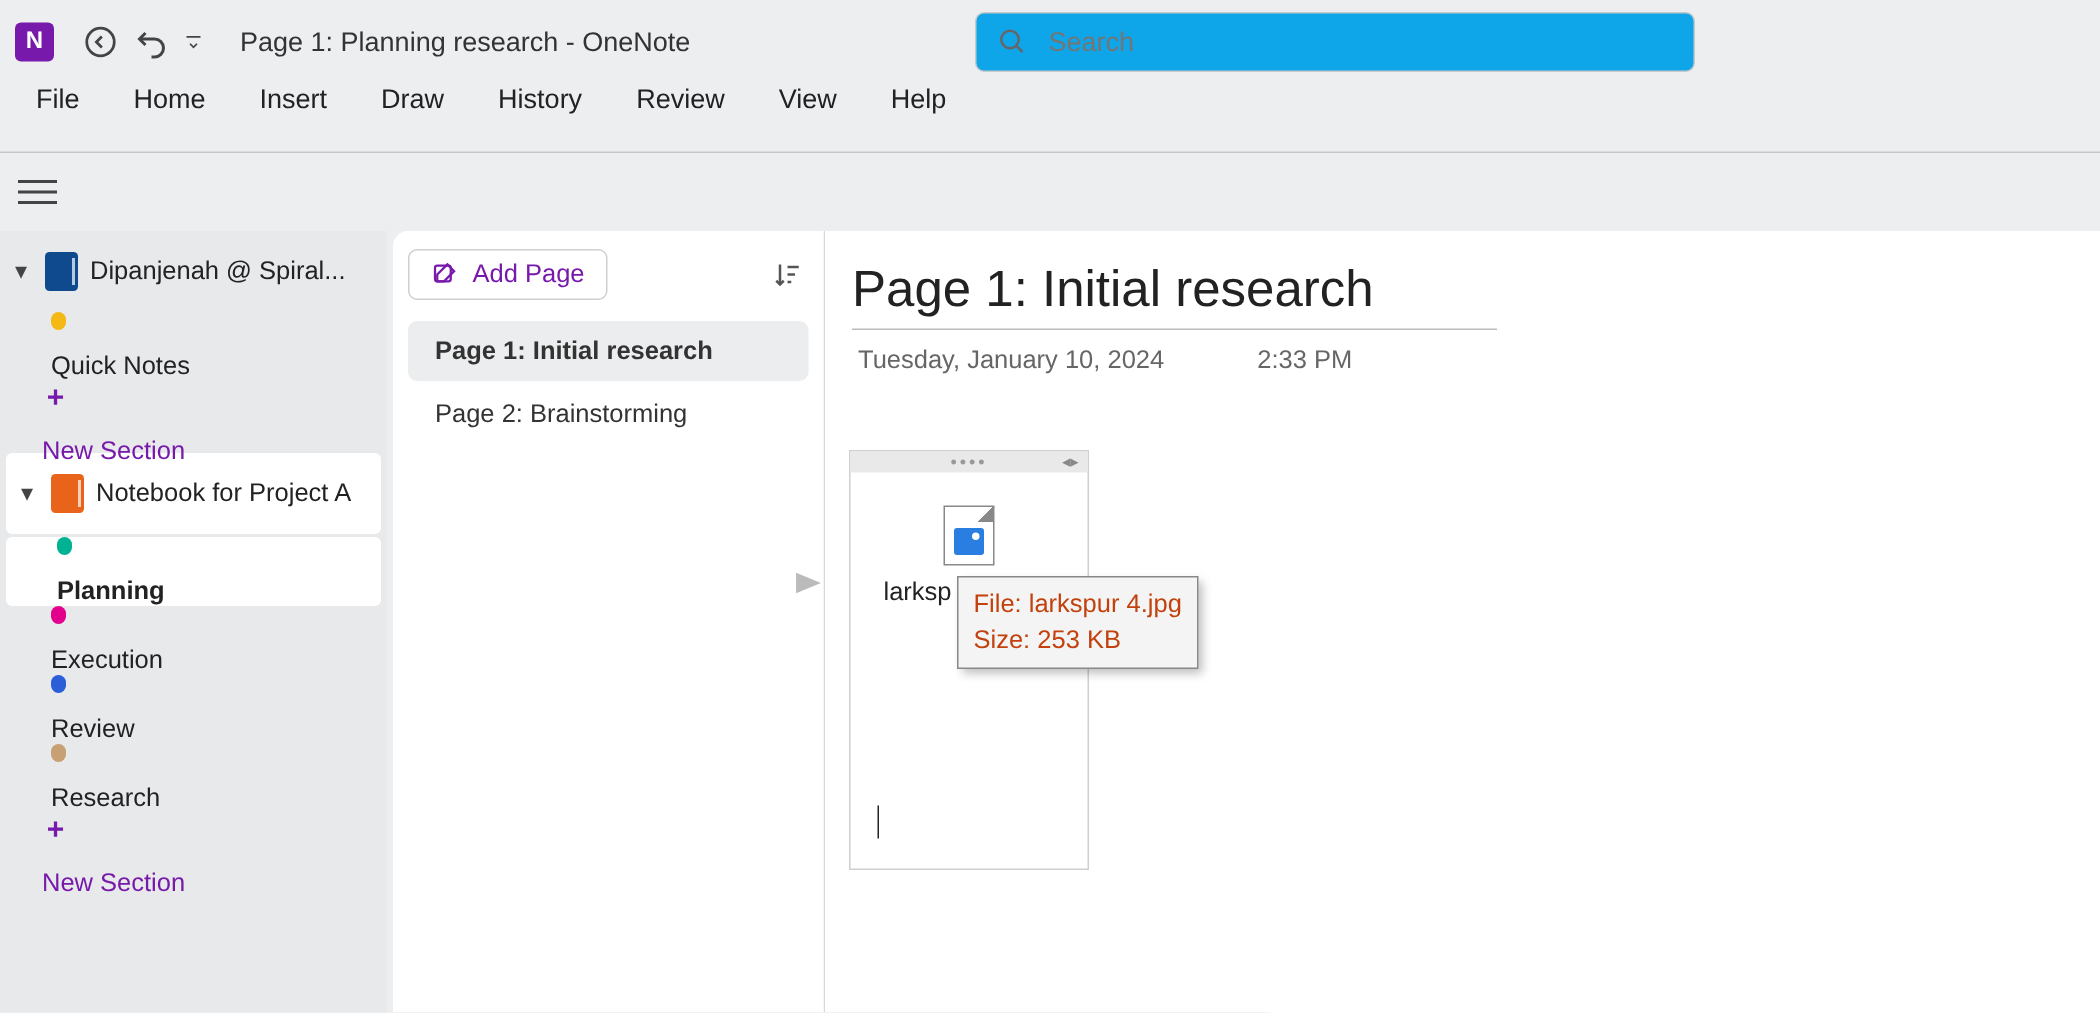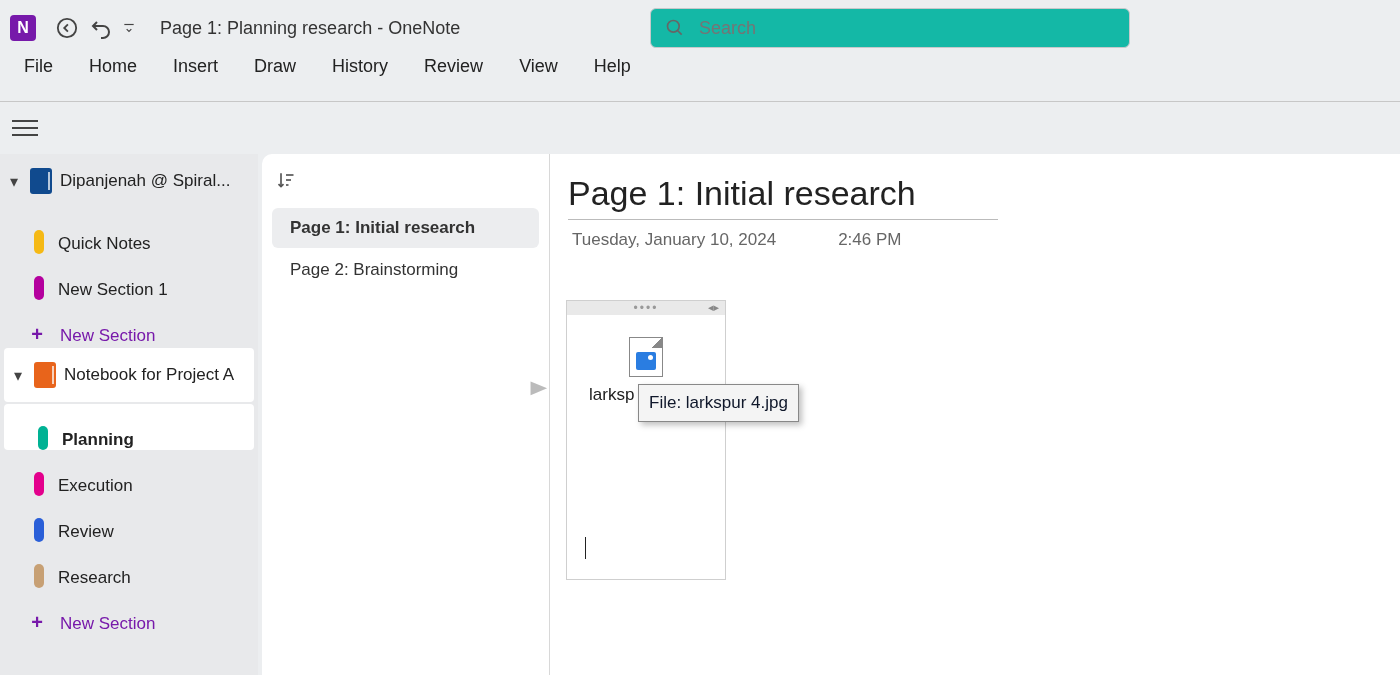--- a/index.html
+++ b/index.html
@@ -3,21 +3,21 @@
 <meta charset="utf-8">
 <style>
   * { box-sizing: border-box; margin: 0; padding: 0; font-family: "Segoe UI", Arial, sans-serif; }
   body { width: 1400px; height: 675px; background: #eceef0; overflow: hidden; color: #222; }
 
   
   .titlebar { display: flex; align-items: center; height: 56px; padding: 0 10px; }
   .app-icon { width: 26px; height: 26px; background: #7719aa; border-radius: 4px; display: flex; align-items: center; justify-content: center; color: #fff; font-weight: bold; font-size: 16px; margin-right: 14px; }
   .tb-btn { width: 34px; height: 34px; display: flex; align-items: center; justify-content: center; color: #444; cursor: pointer; border-radius: 4px; }
   .window-title { margin-left: 20px; font-size: 18px; color: #333; }
-  .search-wrap { margin-left: auto; margin-right: 260px; width: 480px; height: 40px; background: #14b8a6; border: 1px solid #c7c9cb; border-radius: 6px; display: flex; align-items: center; padding: 0 14px; gap: 14px; }
+  .search-wrap { margin-left: auto; margin-right: 260px; width: 480px; height: 40px; background: #0ea5e9; border: 1px solid #c7c9cb; border-radius: 6px; display: flex; align-items: center; padding: 0 14px; gap: 14px; }
   .search-wrap input { border: none; outline: none; background: transparent; font-size: 18px; flex: 1; color: #333; }
 
   
   .menubar { display: flex; align-items: flex-start; gap: 36px; padding: 0 24px; height: 46px; font-size: 18px; border-bottom: 1px solid #c7c7c7; }
   .menu-item { cursor: pointer; }
 
   
   .toolrow { height: 52px; display: flex; align-items: center; padding-left: 12px; }
   .hamburger { width: 26px; height: 26px; display: flex; flex-direction: column; justify-content: center; gap: 5px; cursor: pointer; }
   .hamburger span { height: 2px; background: #444; width: 100%; }
@@ -27,21 +27,21 @@
   .sidebar { width: 258px; background: #e8e9eb; overflow: hidden; }
   .notebook-row { display: flex; align-items: center; height: 54px; padding: 0 6px; gap: 8px; cursor: pointer; }
   .notebook-row.active-nb { background: #fff; border-radius: 4px; margin: 2px 4px; }
   .chev { width: 16px; text-align: center; color: #444; }
   .nb-icon { width: 22px; height: 26px; border-radius: 3px; display: inline-block; position: relative; }
   .nb-icon.blue { background: #104a8e; }
   .nb-icon.orange { background: #e8641b; }
   .nb-icon::after { content: ""; position: absolute; right: 2px; top: 4px; bottom: 4px; width: 2px; background: rgba(255,255,255,.7); }
   .nb-label { font-size: 17px; color: #222; white-space: nowrap; overflow: hidden; text-overflow: ellipsis; flex: 1; }
 
-  .section-row { display: flex; align-items: flex-end; height: 46px; padding-left: 34px; gap: 14px; cursor: pointer; font-size: 17px; }
+  .section-row { display: flex; align-items: flex-start; height: 46px; padding-left: 34px; gap: 14px; cursor: pointer; font-size: 17px; flex-direction: column; }
   .section-row.selected { background: #fff; border-radius: 4px; margin: 0 4px; }
   .section-row.selected .sec-label { font-weight: 700; }
   .tab-color { width: 10px; height: 24px; border-radius: 5px; }
   .c-yellow { background: #f5b915; }
   .c-magenta { background: #b4009e; }
   .c-teal { background: #00b294; }
   .c-pink { background: #e3008c; }
   .c-blue { background: #2a5fd8; }
   .c-purple { background: #5c2893; }
   .c-tan { background: #c7a074; }
@@ -65,21 +65,21 @@
   .resize-arrows { position: absolute; right: 6px; top: 0; color: #888; font-size: 11px; }
   .file-icon { width: 34px; height: 40px; border: 1px solid #888; margin: 22px auto 8px auto; position: relative; background: #fff; }
   .file-icon::before { content: ""; position: absolute; top: 0; right: 0; width: 10px; height: 10px; background: linear-gradient(135deg, #fff 50%, #888 50%); }
   .img-glyph { position: absolute; left: 6px; bottom: 6px; width: 20px; height: 18px; background: #2a7de1; border-radius: 2px; }
   .img-glyph::after { content: ""; position: absolute; right: 3px; top: 3px; width: 5px; height: 5px; background: #fff; border-radius: 50%; }
   .file-label { text-align: left; font-size: 17px; color: #222; padding-left: 22px; }
   .cursor-line { position: absolute; left: 18px; bottom: 20px; width: 1px; height: 22px; background: #222; }
 
   .insert-arrow { position: absolute; left: -18px; top: 222px; color: #bbb; font-size: 18px; transform: scaleX(1.2); }
 
-  .tooltip { position: absolute; left: 88px; top: 230px; background: #f4f4f4; border: 1px solid #888; box-shadow: 3px 3px 6px rgba(0,0,0,.25); padding: 6px 10px; font-size: 17px; color: #0f172a; line-height: 1.4; white-space: nowrap; z-index: 10; }
+  .tooltip { position: absolute; left: 88px; top: 230px; background: #f4f4f4; border: 1px solid #888; box-shadow: 3px 3px 6px rgba(0,0,0,.25); padding: 6px 10px; font-size: 17px; color: #c2410c; line-height: 1.4; white-space: nowrap; z-index: 10; }
 
   svg { display: block; }
 </style>
 </head>
 <body>
 
 <div class="titlebar">
   <div class="app-icon">N</div>
   <div class="tb-btn">
     <svg width="22" height="22" viewBox="0 0 24 24" fill="none" stroke="#444" stroke-width="2">
@@ -135,24 +135,20 @@
   <div class="sidebar">
     <div class="notebook-row">
       <span class="chev">▾</span>
       <span class="nb-icon blue"></span>
       <span class="nb-label">Dipanjenah @ Spiral...</span>
     </div>
     <div class="section-row">
       <span class="tab-color c-yellow"></span>
       <span class="sec-label">Quick Notes</span>
     </div>
-    <div class="section-row">
-      <span class="tab-color c-magenta"></span>
-      <span class="sec-label">New Section 1</span>
-    </div>
     <div class="section-row new-section" style="padding-left:28px;">
       <span class="plus-icon">+</span>
       <span>New Section</span>
     </div>
 
     <div class="notebook-row active-nb">
       <span class="chev">▾</span>
       <span class="nb-icon orange"></span>
       <span class="nb-label">Notebook for Project A</span>
     </div>
@@ -173,53 +169,63 @@
       <span class="sec-label">Research</span>
     </div>
     <div class="section-row new-section" style="padding-left:28px;">
       <span class="plus-icon">+</span>
       <span>New Section</span>
     </div>
   </div>
 
   <div class="pages-col">
     <div class="pages-head">
+      <div class="add-page-btn">
+        <span>
+          <svg width="18" height="18" viewBox="0 0 24 24" fill="none" stroke="#7719aa" stroke-width="2">
+              <rect x="4" y="4" width="14" height="14" rx="2"></rect>
+              <path d="M15 3l6 6-9 9H6v-6z"></path>
+            </svg>
+        </span>
+        <span>Add Page</span>
+      </div>
       <div class="sort-icon">
         <svg width="20" height="20" viewBox="0 0 24 24" fill="none" stroke="#555" stroke-width="2">
             <path d="M6 4v16"></path>
             <path d="M3 17l3 3 3-3"></path>
             <path d="M12 6h9"></path>
             <path d="M12 12h6"></path>
             <path d="M12 18h3"></path>
           </svg>
       </div>
     </div>
     <div class="page-item selected">Page 1: Initial research</div>
     <div class="page-item">Page 2: Brainstorming</div>
   </div>
 
   <div class="content">
     <div class="page-title">Page 1: Initial research</div>
     <div class="datetime">
       <span>Tuesday, January 10, 2024</span>
-      <span>2:46 PM</span>
+      <span>2:33 PM</span>
     </div>
 
     <div class="insert-arrow">▶</div>
 
     <div class="note-container">
       <div class="drag-bar">
         <span class="drag-dots">••••</span>
         <span class="resize-arrows">◂▸</span>
       </div>
       <div class="file-icon">
         <div class="img-glyph"></div>
       </div>
       <div class="file-label">larksp</div>
       <div class="cursor-line"></div>
     </div>
 
     <div class="tooltip">
       <div>File: larkspur 4.jpg</div>
+      <div>Size: 253 KB</div>
     </div>
   </div>
 
 </div>
 
 </body></html>

